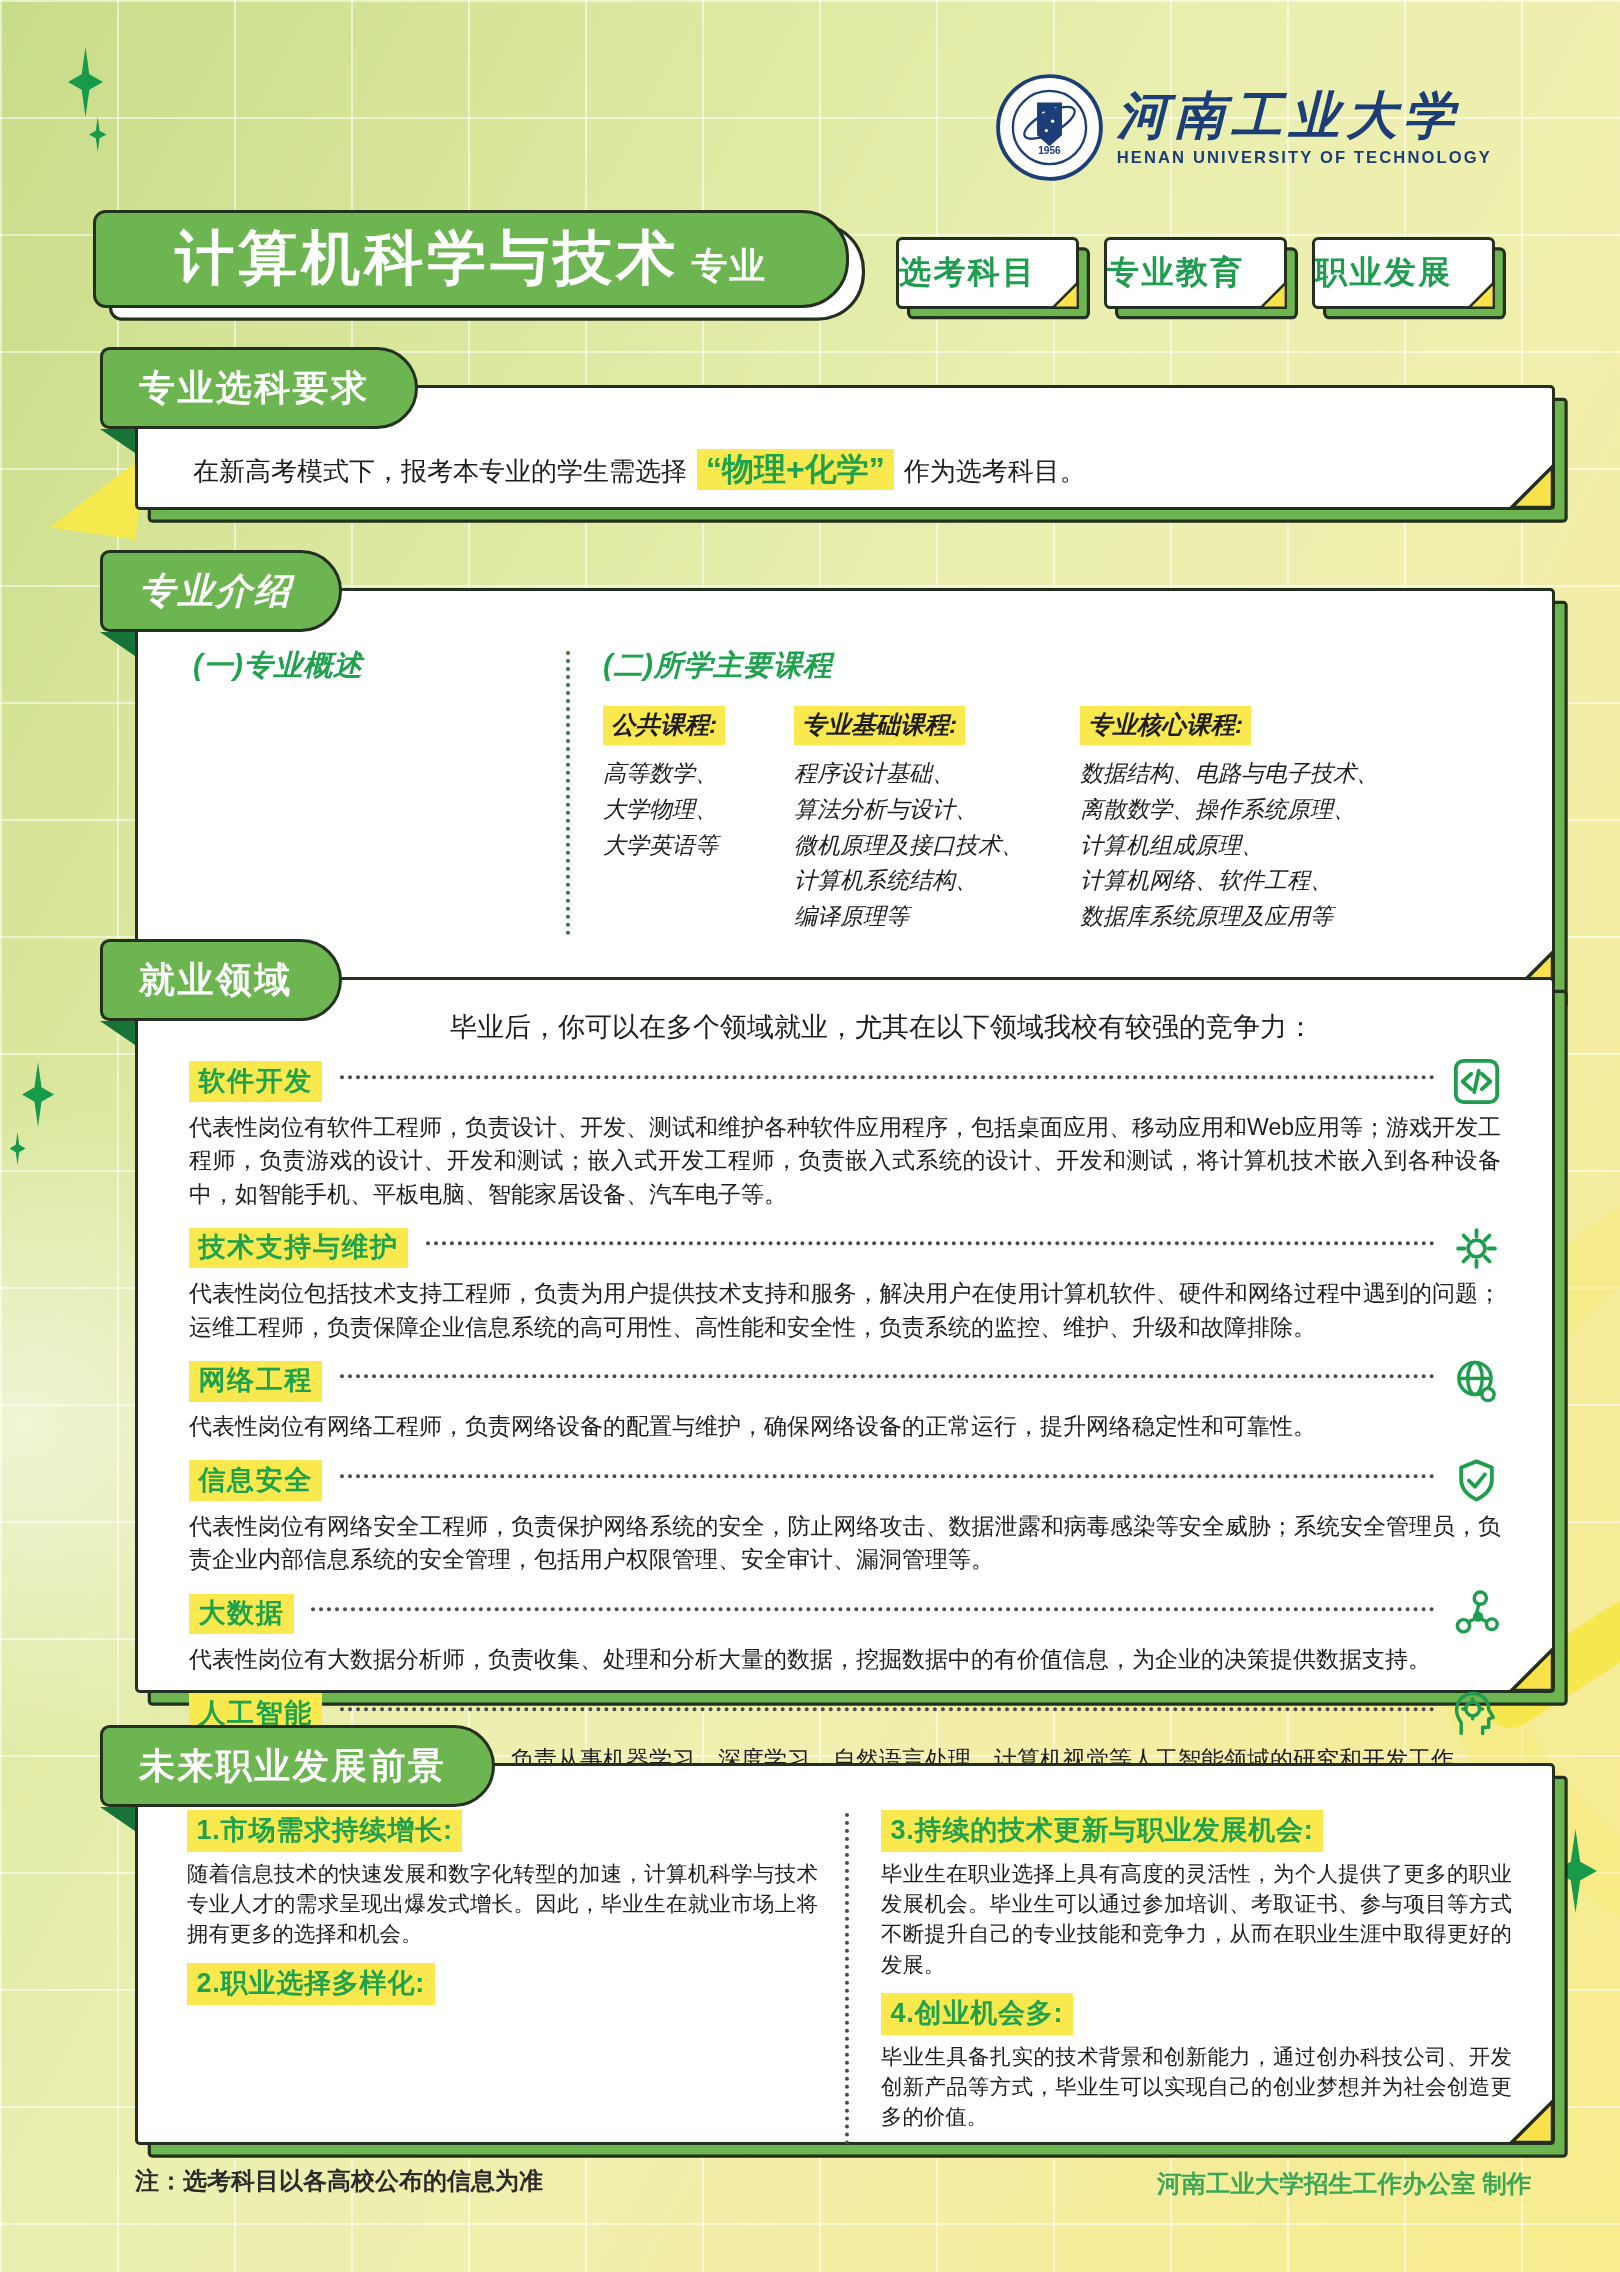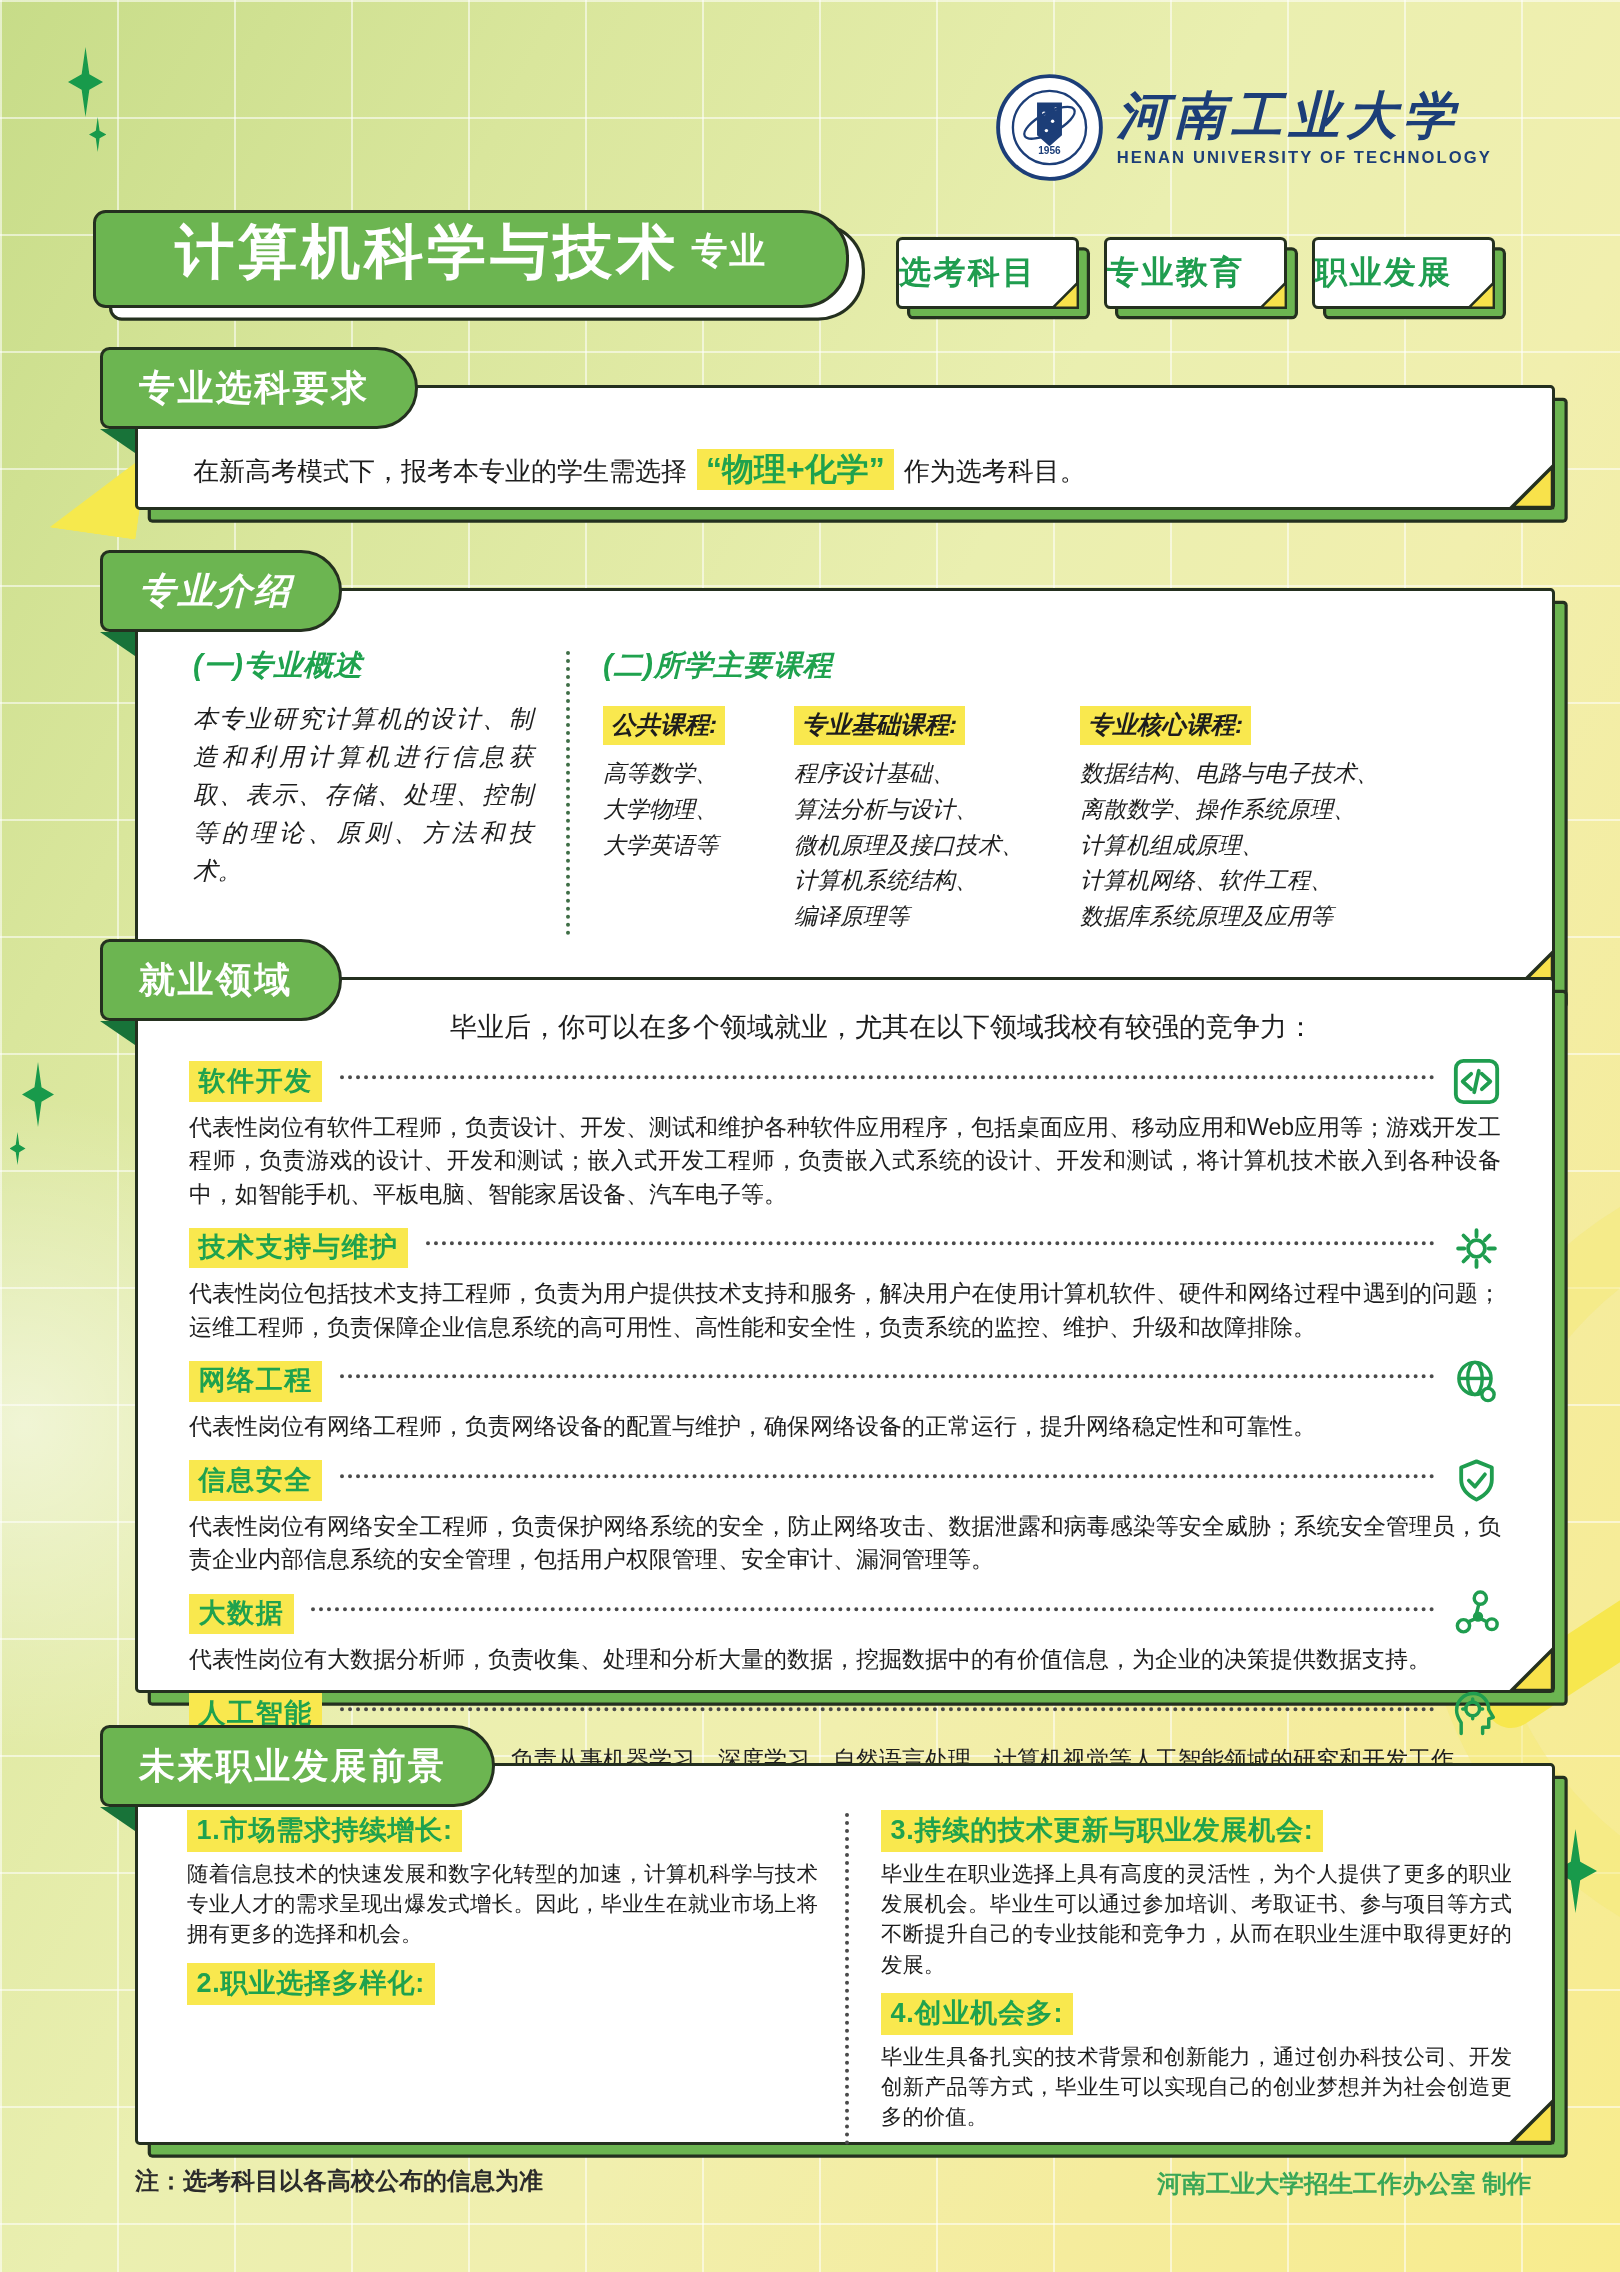--- a/index.html
+++ b/index.html
@@ -28,21 +28,21 @@
   
   .logo-block{position:absolute;left:995px;top:73px;display:flex;align-items:center;gap:12.7px;z-index:2;}
   .emblem{width:109px;height:109px;flex:0 0 auto;}
   .logo-text{display:flex;flex-direction:column;}
   .logo-cn{font-family:"DejaVu Serif",serif;font-style:italic;font-weight:bold;font-size:51px;color:#1c3e78;letter-spacing:6.3px;line-height:1.1;}
   .logo-en{font-size:16.6px;font-weight:bold;color:#1c3e78;letter-spacing:2.1px;margin-top:4.7px;}
 
   
   .banner{position:absolute;left:93px;top:210px;width:750px;height:92px;z-index:2;
     background:#6cb551;border:3.2px solid #24301f;border-radius:12.7px 47px 47px 12.7px;
-    display:flex;justify-content:center;
+    display:flex;align-items:center;justify-content:center;
     box-shadow:16px 12.7px 0 -3.2px #ffffff,16px 12.7px 0 0 #24301f;gap:6px;}
   .banner-main{color:#fff;font-weight:bold;font-size:59px;letter-spacing:4px;}
   .banner-suffix{color:#fff;font-weight:bold;font-size:36px;margin-left:6.3px;margin-top:14.2px;letter-spacing:1.6px;}
 
   
   .nav{position:absolute;left:896px;top:237px;display:flex;gap:25px;z-index:2;}
   .nav-btn{position:relative;width:177px;height:66px;background:#fff;border:3.2px solid #24301f;border-radius:6.3px;
     display:flex;align-items:center;justify-content:flex-start;
     box-shadow:11px 10.3px 0 -3.2px #6cb551,11px 10.3px 0 0 #24301f;cursor:pointer;}
   .nav-label{color:#1f9d4f;font-weight:bold;font-size:32px;letter-spacing:2.4px;}
@@ -174,21 +174,20 @@
         <path d="M51 3 L51 51 L3 51 Z" fill="#f8e24b" stroke="#24301f" stroke-width="4"></path>
       </svg>
   </div>
 
   <div class="card" id="card2">
     <div class="tab">专业介绍</div>
     <div class="tab-fold"></div>
     <div class="card2-inner">
       <div class="overview-col">
         <div class="col-head">(一)专业概述</div>
-        <p class="overview-body">本专业研究计算机的设计、制造和利用计算机进行信息获取、表示、存储、处理、控制等的理论、原则、方法和技术。</p>
       </div>
       <div class="vdiv"></div>
       <div class="courses-col">
         <div class="col-head">(二)所学主要课程</div>
         <div class="course-groups">
           <div class="course-group g1">
             <span class="course-label">公共课程:</span>
             <p class="course-items">高等数学、
 大学物理、
 大学英语等</p>

